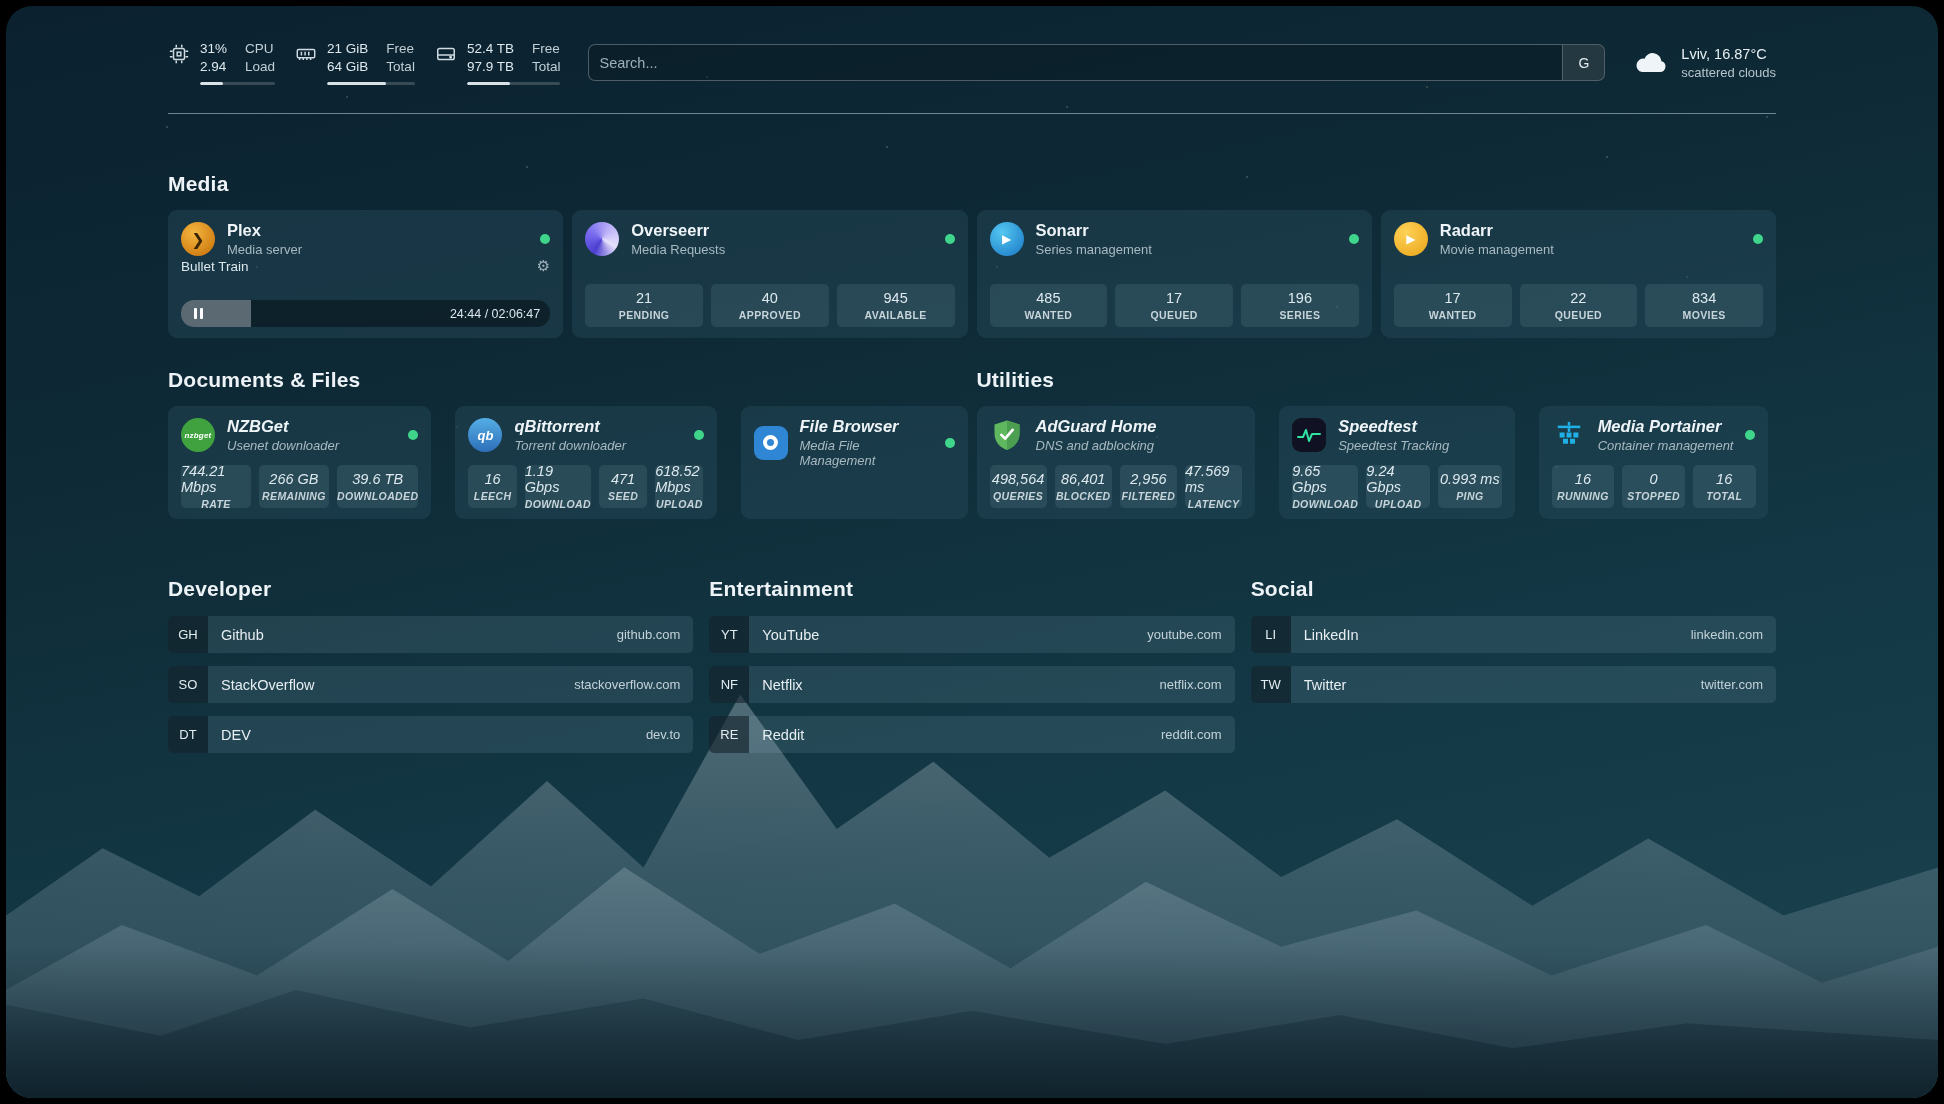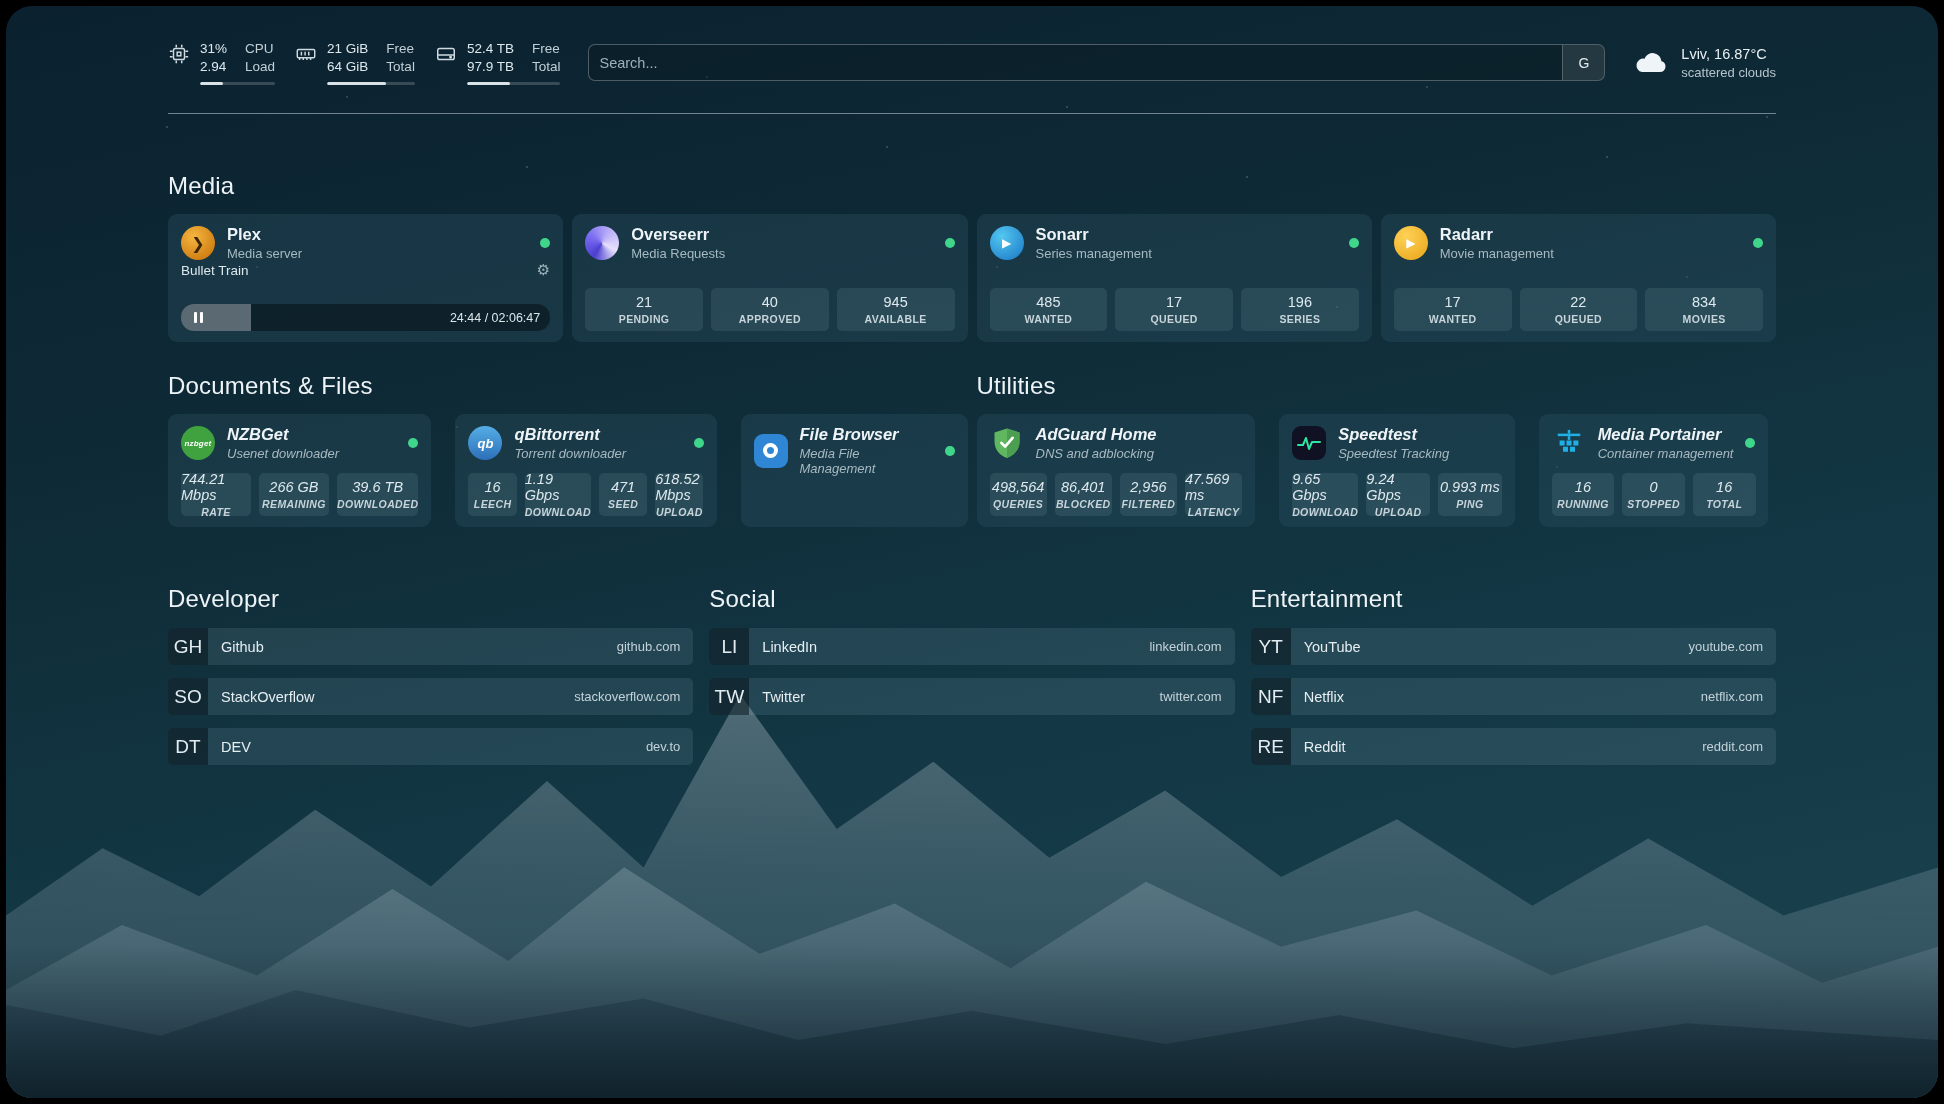--- a/index.html
+++ b/index.html
@@ -48,21 +48,21 @@
   .searchbox input::placeholder { color:#9db0b9; }
   .search-btn { width:42px; border:0; border-left:1px solid rgba(255,255,255,.22); background:rgba(255,255,255,.1);
     color:#e2ebef; font-size:14px; cursor:pointer; font-family:inherit; }
   .weather { display:flex; align-items:center; gap:12px; }
   .weather-text .loc { font-size:14.5px; color:#e8f0f3; }
   .weather-text .cond { font-size:13px; color:#b6c5cc; margin-top:3px; }
   .divider { margin:28px 162px 0; border-top:1px solid rgba(210,228,235,.5); }
 
   
   main { padding:0 162px 30px; }
-  .section-title { font-size:24px; font-weight:400; color:#edf3f6; letter-spacing:.2px; }
+  .section-title { font-size:21px; font-weight:700; color:#edf3f6; letter-spacing:.2px; }
   .media-section { margin-top:58px; }
   .cards-grid { margin-top:14px; display:grid; grid-template-columns:repeat(4,1fr); gap:9px; }
   .card { background:rgba(40,76,92,.42); border-radius:9px; padding:11px 13px; }
   .card.media { height:128px; display:flex; flex-direction:column; }
   .card-header { display:flex; align-items:center; gap:12px; }
   .svc-icon { width:34px; height:34px; border-radius:50%; flex:0 0 34px; display:flex; align-items:center;
     justify-content:center; font-weight:700; overflow:hidden; }
   .svc-names .name { font-size:16.5px; font-weight:600; color:#eef4f7; }
   .svc-names .sub { font-size:13px; color:#a7b9c1; margin-top:2px; }
   .status-dot { width:10px; height:10px; border-radius:50%; background:#3fd68c; margin-left:auto; }
@@ -88,21 +88,21 @@
   .col-section .section-title { margin-bottom:14px; }
   .col-cards { display:flex; flex-direction:row; gap:24px;font-style:italic; }
 
   
   .bookmarks { margin-top:58px; display:grid; grid-template-columns:repeat(3,1fr); gap:16px; }
   .bm-col .section-title { margin-bottom:15px; }
   .bm-list { display:flex; flex-direction:column; gap:13px; }
   .bm-row { display:flex; align-items:stretch; height:37px; background:rgba(170,205,220,.12); border-radius:5px;
     overflow:hidden; cursor:pointer; }
   .bm-abbr { width:40px; background:rgba(5,18,25,.55); display:flex; align-items:center; justify-content:center;
-    font-size:19px; color:#e3edf1; }
+    font-size:13px; color:#e3edf1; }
   .bm-name { align-self:center; margin-left:13px; font-size:14.5px; color:#e6eef2; }
   .bm-url { align-self:center; margin-left:auto; margin-right:13px; font-size:13px; color:#c3d2d9; }
 
   
   .glyph { font-family:"DejaVu Sans",sans-serif; }
   .icon-plex { background:radial-gradient(circle at 38% 32%, #f5b63f, #cf7d12 78%); }
   .icon-plex .chev { color:#3a2605; font-weight:900; font-size:16px; }
   .icon-overseerr { background:conic-gradient(from 210deg, #4c3fd0, #7a6cf0, #b9aef8, #e6e1fc, #4c3fd0); }
   .icon-sonarr { background:radial-gradient(circle at 35% 30%, #53c7f0, #1976c5); color:#fff; font-size:12px; }
   .icon-radarr { background:radial-gradient(circle at 35% 30%, #ffd257, #e8a317); color:#fff; font-size:12px; }
@@ -525,50 +525,50 @@
               <span class="bm-url">stackoverflow.com</span>
             </div>
             <div class="bm-row">
               <span class="bm-abbr">DT</span>
               <span class="bm-name">DEV</span>
               <span class="bm-url">dev.to</span>
             </div>
           </div>
         </div>
         <div class="bm-col">
+          <h2 class="section-title">Entertainment</h2>
+          <div class="bm-list">
+            <div class="bm-row">
+              <span class="bm-abbr">YT</span>
+              <span class="bm-name">YouTube</span>
+              <span class="bm-url">youtube.com</span>
+            </div>
+            <div class="bm-row">
+              <span class="bm-abbr">NF</span>
+              <span class="bm-name">Netflix</span>
+              <span class="bm-url">netflix.com</span>
+            </div>
+            <div class="bm-row">
+              <span class="bm-abbr">RE</span>
+              <span class="bm-name">Reddit</span>
+              <span class="bm-url">reddit.com</span>
+            </div>
+          </div>
+        </div>
+        <div class="bm-col">
           <h2 class="section-title">Social</h2>
           <div class="bm-list">
             <div class="bm-row">
               <span class="bm-abbr">LI</span>
               <span class="bm-name">LinkedIn</span>
               <span class="bm-url">linkedin.com</span>
             </div>
             <div class="bm-row">
               <span class="bm-abbr">TW</span>
               <span class="bm-name">Twitter</span>
               <span class="bm-url">twitter.com</span>
-            </div>
-          </div>
-        </div>
-        <div class="bm-col">
-          <h2 class="section-title">Entertainment</h2>
-          <div class="bm-list">
-            <div class="bm-row">
-              <span class="bm-abbr">YT</span>
-              <span class="bm-name">YouTube</span>
-              <span class="bm-url">youtube.com</span>
-            </div>
-            <div class="bm-row">
-              <span class="bm-abbr">NF</span>
-              <span class="bm-name">Netflix</span>
-              <span class="bm-url">netflix.com</span>
-            </div>
-            <div class="bm-row">
-              <span class="bm-abbr">RE</span>
-              <span class="bm-name">Reddit</span>
-              <span class="bm-url">reddit.com</span>
             </div>
           </div>
         </div>
       </div>
     </main>
   </div>
 </div>
 
 </body></html>

